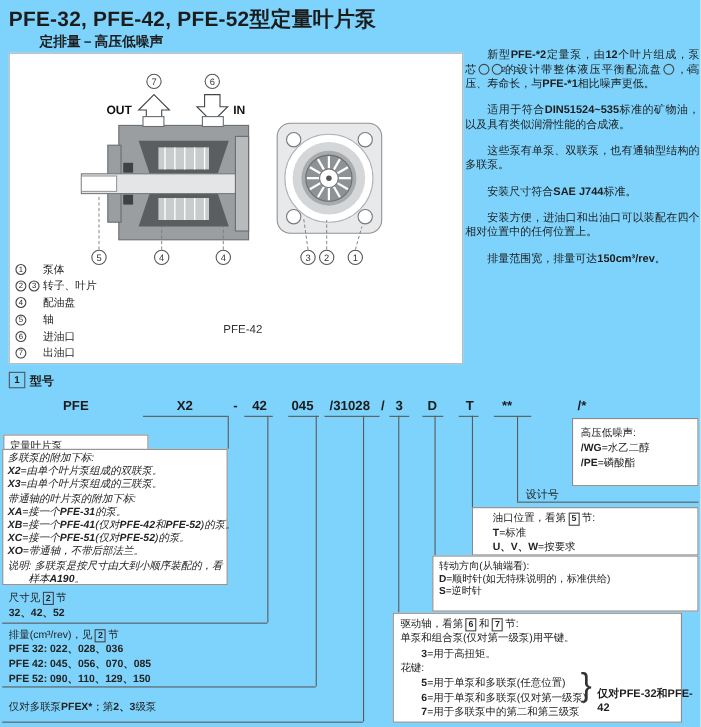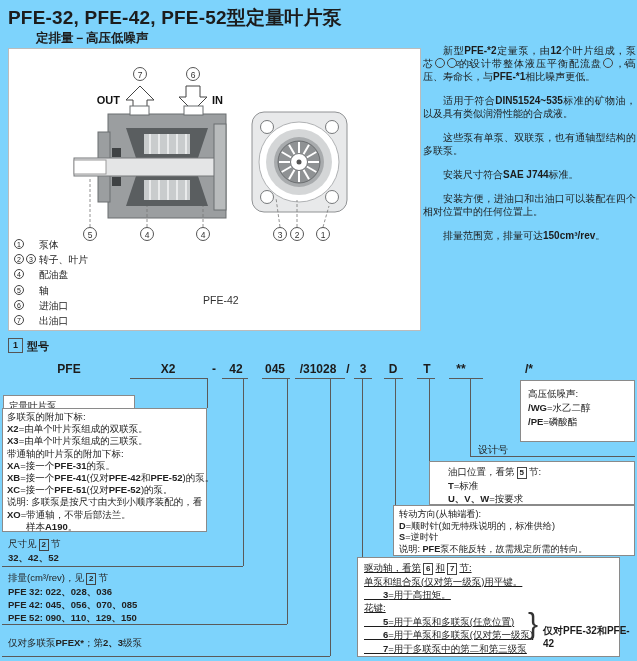--- a/index.html
+++ b/index.html
@@ -193,31 +193,31 @@
   <div class="vline" style="left:395px;top:378px;height:127px;"></div>
   <div class="vline" style="left:429px;top:378px;height:83px;"></div>
   <div class="vline" style="left:470px;top:378px;height:78px;"></div>
   <div class="hline" style="left:2px;top:566px;width:241px;"></div>
   <div class="hline" style="left:2px;top:624px;width:285px;"></div>
   <div class="hline" style="left:2px;top:656px;width:328px;"></div>
   <div class="hline" style="left:470px;top:456px;width:165px;"></div>
 
   <div class="dbox blk" style="left:3px;top:361px;width:132px;height:20px;padding:3px 0 0 5px;margin-top:34px;">定量叶片泵</div>
 
-  <div class="dbox" style="left:2px;top:408px;width:205px;height:124px;">
+  <div class="dbox" style="left:2px;top:408px;width:205px;height:124px;font-style:italic;">
     <div class="blk" style="padding:2px 0 0 4px;line-height:12.2px;">
         <div class="ln">多联泵的附加下标:</div>
         <div class="ln"><span class="b">X2</span>=由单个叶片泵组成的双联泵。</div>
         <div class="ln"><span class="b">X3</span>=由单个叶片泵组成的三联泵。</div>
         <div class="ln">带通轴的叶片泵的附加下标:</div>
         <div class="ln"><span class="b">XA</span>=接一个<span class="b">PFE-31</span>的泵。</div>
         <div class="ln"><span class="b">XB</span>=接一个<span class="b">PFE-41</span>(仅对<span class="b">PFE-42</span>和<span class="b">PFE-52</span>)的泵。</div>
         <div class="ln"><span class="b">XC</span>=接一个<span class="b">PFE-51</span>(仅对<span class="b">PFE-52</span>)的泵。</div>
+        <div class="ln"><span class="b">XO</span>=带通轴，不带后部法兰。</div>
         <div class="ln">说明: 多联泵是按尺寸由大到小顺序装配的，看</div>
-        <div class="ln"><span class="b">XO</span>=带通轴，不带后部法兰。</div>
         <div class="ln">　　样本<span class="b">A190</span>。</div>
       </div>
   </div>
 
   <div class="abs blk" style="left:8px;top:537px;line-height:13.5px;">
       <div class="ln">尺寸见<span class="boxn">2</span>节</div>
       <div class="ln"><span class="b">32、42、52</span></div>
     </div>
 
   <div class="abs blk" style="left:8px;top:571px;line-height:13.2px;">
@@ -245,25 +245,24 @@
         <div class="ln"><span class="b">T</span>=标准</div>
         <div class="ln"><span class="b">U、V、W</span>=按要求</div>
       </div>
   </div>
 
   <div class="dbox" style="left:393px;top:505px;width:242px;height:51px;">
     <div class="blk" style="padding:3px 0 0 5px;line-height:11.6px;font-size:9.2px;">
         <div class="ln">转动方向(从轴端看):</div>
         <div class="ln"><span class="b">D</span>=顺时针(如无特殊说明的，标准供给)</div>
         <div class="ln"><span class="b">S</span>=逆时针</div>
-        <div class="ln">说明: <span class="b">PFE</span>泵不能反转，故需规定所需的转向。</div>
-      </div>
-  </div>
-
-  <div class="dbox" style="left:357px;top:557px;width:263px;height:100px;text-decoration:underline;">
+      </div>
+  </div>
+
+  <div class="dbox" style="left:357px;top:557px;width:263px;height:100px;">
     <div class="blk" style="padding:3px 0 0 6px;line-height:13.4px;">
         <div class="ln">驱动轴，看第<span class="boxn">6</span>和<span class="boxn">7</span>节:</div>
         <div class="ln">单泵和组合泵(仅对第一级泵)用平键。</div>
         <div class="ln">　　<span class="b">3</span>=用于高扭矩。</div>
         <div class="ln">花键:</div>
         <div class="ln">　　<span class="b">5</span>=用于单泵和多联泵(任意位置)</div>
         <div class="ln">　　<span class="b">6</span>=用于单泵和多联泵(仅对第一级泵)</div>
         <div class="ln">　　<span class="b">7</span>=用于多联泵中的第二和第三级泵</div>
       </div>
   </div>

